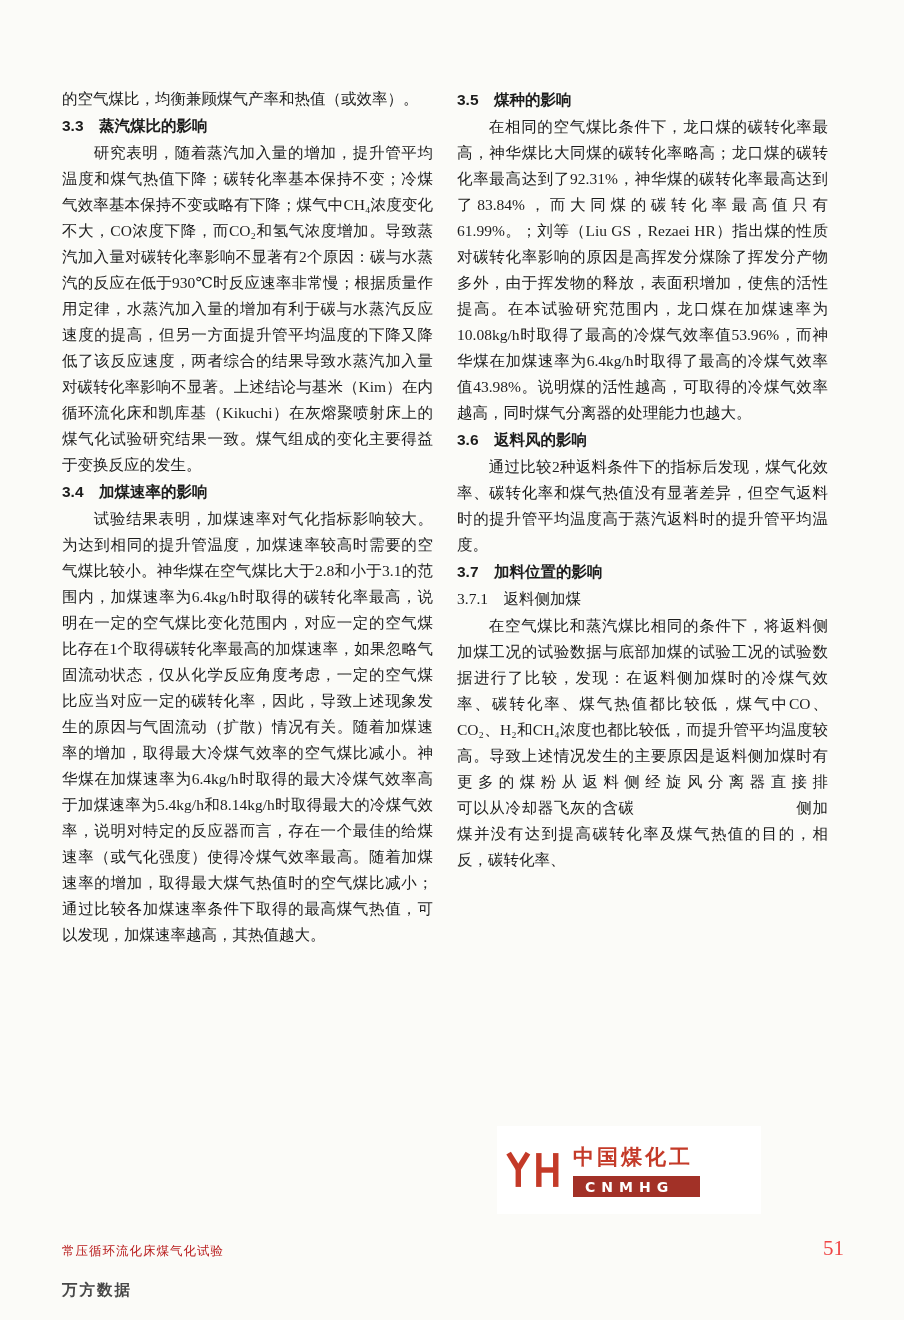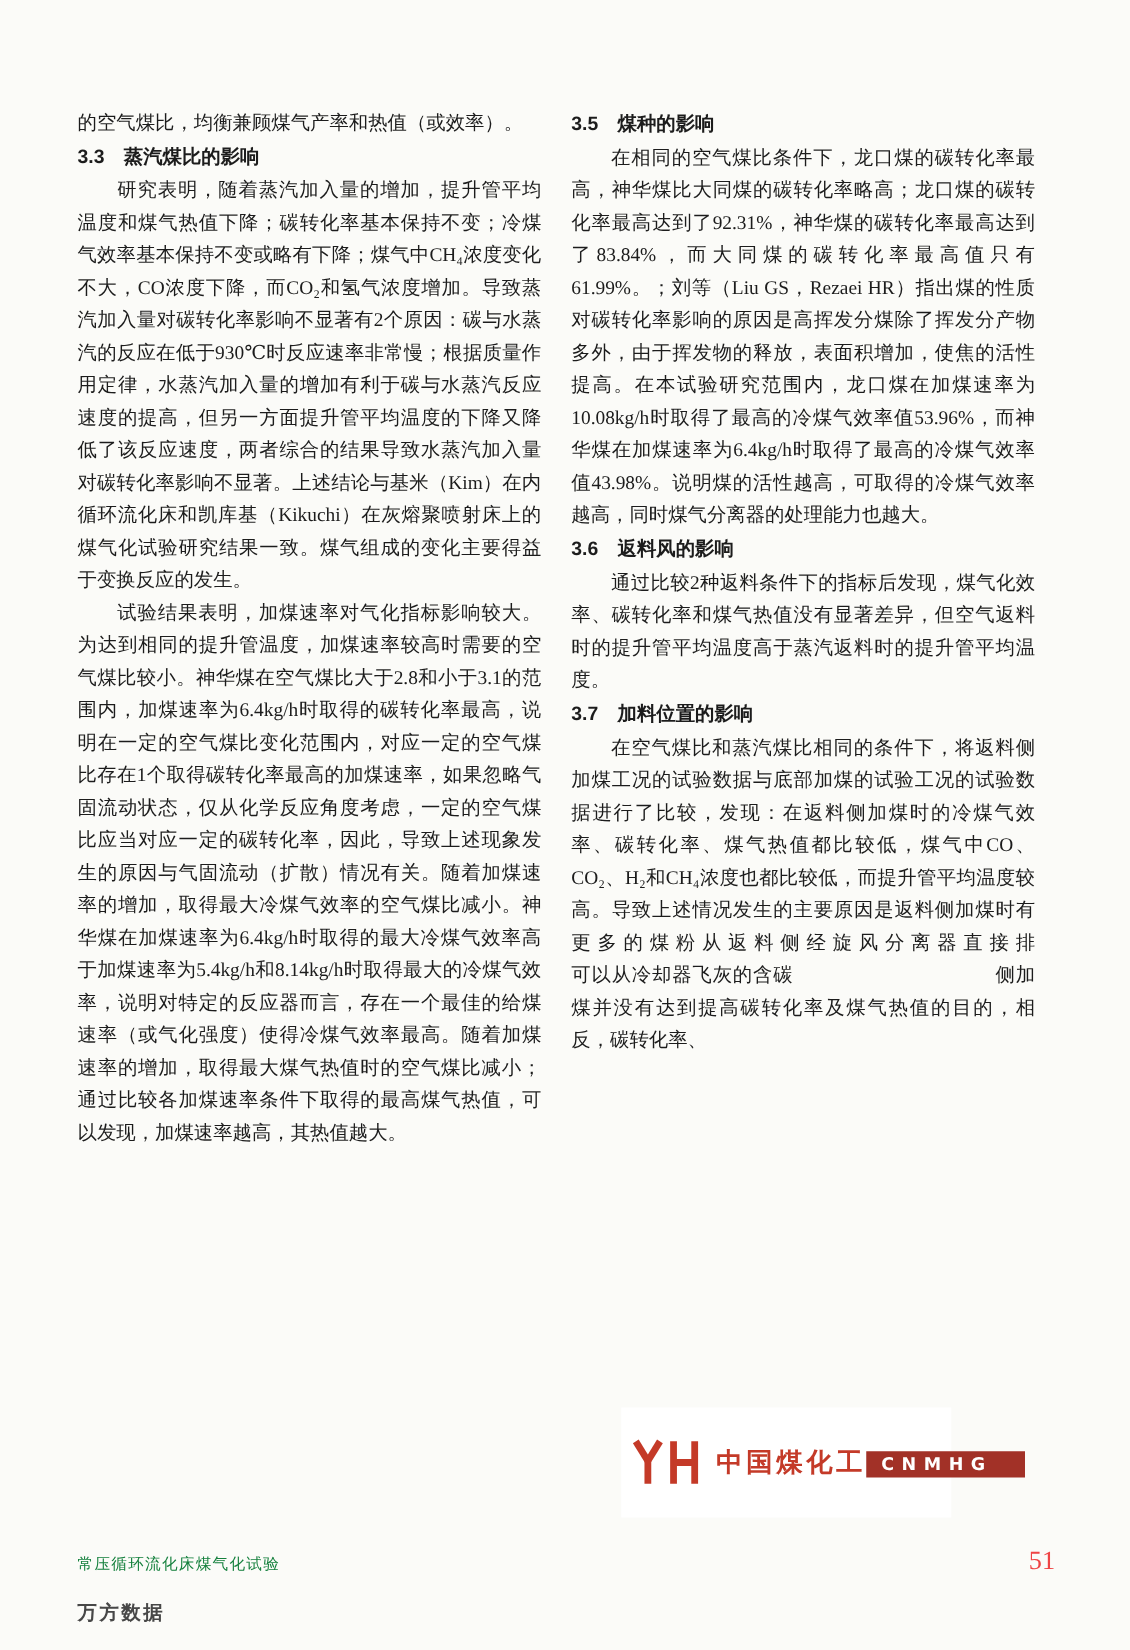--- a/index.html
+++ b/index.html
@@ -30,34 +30,34 @@
     margin:1px 0;
   }
   .subheading {
     font-weight:400;
     margin:1px 0;
   }
   .footer {
     position:absolute; top:1236px; left:62px; width:782px;
     display:flex; justify-content:space-between; align-items:baseline;
   }
-  .running-title { font-size:12.5px; letter-spacing:1px; color:#15803d; }
+  .running-title { font-size:12.5px; letter-spacing:1px; color:#b91c1c; }
   .page-number { font-size:21px; color:#ef4444; }
   .wanfang {
     position:absolute; top:1280px; left:62px;
     font-family:"DejaVu Sans","Liberation Sans",sans-serif;
     font-weight:600; font-size:15.5px; letter-spacing:2px; color:#474747;
   }
   .watermark {
     position:absolute; left:497px; top:1126px; width:264px; height:88px;
     background:#ffffff;
     display:flex; align-items:center; gap:10px; padding:6px 8px;
   }
   .wm-logo { flex:0 0 auto; display:block; }
-  .wm-text { display:flex; flex-direction:row; align-items:flex-start; }
+  .wm-text { display:flex; flex-direction:column; align-items:flex-start; }
   .wm-cn {
     font-family:"DejaVu Sans","Liberation Sans",sans-serif;
     font-weight:700; font-size:21px; color:#c43a28; letter-spacing:3px;
     white-space:nowrap;
   }
   .wm-en {
     display:inline-block; background:#a23127; color:#ffffff;
     font-family:"DejaVu Sans","Liberation Sans",sans-serif;
     font-weight:700; font-size:14px; letter-spacing:6px;
     padding:3px 26px 2px 12px; margin-top:5px;
@@ -66,28 +66,30 @@
 </head>
 <body>
 
 <div class="page-root">
 
   <div class="columns">
     <div class="col" id="col-left">
         <div class="para cont">的空气煤比，均衡兼顾煤气产率和热值（或效率）。</div>
         <div class="heading">3.3　蒸汽煤比的影响</div>
         <div class="para">研究表明，随着蒸汽加入量的增加，提升管平均温度和煤气热值下降；碳转化率基本保持不变；冷煤气效率基本保持不变或略有下降；煤气中CH₄浓度变化不大，CO浓度下降，而CO₂和氢气浓度增加。导致蒸汽加入量对碳转化率影响不显著有2个原因：碳与水蒸汽的反应在低于930℃时反应速率非常慢；根据质量作用定律，水蒸汽加入量的增加有利于碳与水蒸汽反应速度的提高，但另一方面提升管平均温度的下降又降低了该反应速度，两者综合的结果导致水蒸汽加入量对碳转化率影响不显著。上述结论与基米（Kim）在内循环流化床和凯库基（Kikuchi）在灰熔聚喷射床上的煤气化试验研究结果一致。煤气组成的变化主要得益于变换反应的发生。</div>
+        <div class="heading">3.4　加煤速率的影响</div>
         <div class="para">试验结果表明，加煤速率对气化指标影响较大。为达到相同的提升管温度，加煤速率较高时需要的空气煤比较小。神华煤在空气煤比大于2.8和小于3.1的范围内，加煤速率为6.4kg/h时取得的碳转化率最高，说明在一定的空气煤比变化范围内，对应一定的空气煤比存在1个取得碳转化率最高的加煤速率，如果忽略气固流动状态，仅从化学反应角度考虑，一定的空气煤比应当对应一定的碳转化率，因此，导致上述现象发生的原因与气固流动（扩散）情况有关。随着加煤速率的增加，取得最大冷煤气效率的空气煤比减小。神华煤在加煤速率为6.4kg/h时取得的最大冷煤气效率高于加煤速率为5.4kg/h和8.14kg/h时取得最大的冷煤气效率，说明对特定的反应器而言，存在一个最佳的给煤速率（或气化强度）使得冷煤气效率最高。随着加煤速率的增加，取得最大煤气热值时的空气煤比减小；通过比较各加煤速率条件下取得的最高煤气热值，可以发现，加煤速率越高，其热值越大。</div>
       </div>
     <div class="col" id="col-right">
         <div class="heading">3.5　煤种的影响</div>
         <div class="para">在相同的空气煤比条件下，龙口煤的碳转化率最高，神华煤比大同煤的碳转化率略高；龙口煤的碳转化率最高达到了92.31%，神华煤的碳转化率最高达到了83.84%，而大同煤的碳转化率最高值只有61.99%。；刘等（Liu GS，Rezaei HR）指出煤的性质对碳转化率影响的原因是高挥发分煤除了挥发分产物多外，由于挥发物的释放，表面积增加，使焦的活性提高。在本试验研究范围内，龙口煤在加煤速率为10.08kg/h时取得了最高的冷煤气效率值53.96%，而神华煤在加煤速率为6.4kg/h时取得了最高的冷煤气效率值43.98%。说明煤的活性越高，可取得的冷煤气效率越高，同时煤气分离器的处理能力也越大。</div>
         <div class="heading">3.6　返料风的影响</div>
         <div class="para">通过比较2种返料条件下的指标后发现，煤气化效率、碳转化率和煤气热值没有显著差异，但空气返料时的提升管平均温度高于蒸汽返料时的提升管平均温度。</div>
         <div class="heading">3.7　加料位置的影响</div>
+        <div class="subheading">3.7.1　返料侧加煤</div>
         <div class="para">在空气煤比和蒸汽煤比相同的条件下，将返料侧加煤工况的试验数据与底部加煤的试验工况的试验数据进行了比较，发现：在返料侧加煤时的冷煤气效率、碳转化率、煤气热值都比较低，煤气中CO、CO₂、H₂和CH₄浓度也都比较低，而提升管平均温度较高。导致上述情况发生的主要原因是返料侧加煤时有更多的煤粉从返料侧经旋风分离器直接排　　　　　　　　　　可以从冷却器飞灰的含碳　　　　　　　　　　侧加煤并没有达到提高碳转化率及煤气热值的目的，相反，碳转化率、</div>
       </div>
   </div>
 
   <div class="watermark">
     <svg class="wm-logo" width="58" height="58" viewBox="0 0 96 68" aria-hidden="true">
       <g stroke="#c43a28" stroke-width="9" fill="none">
         <path d="M6 6 L22 32"></path>
         <path d="M38 6 L22 32"></path>
         <path d="M22 32 L22 62"></path>

